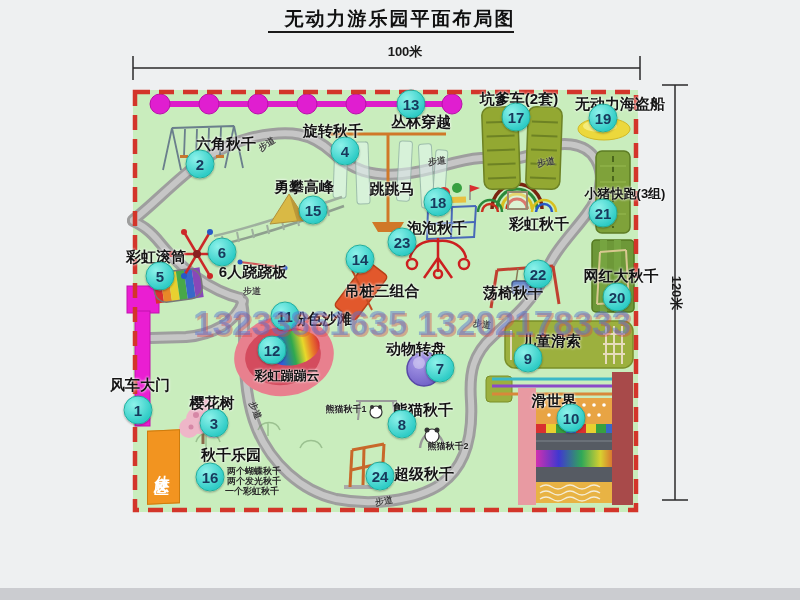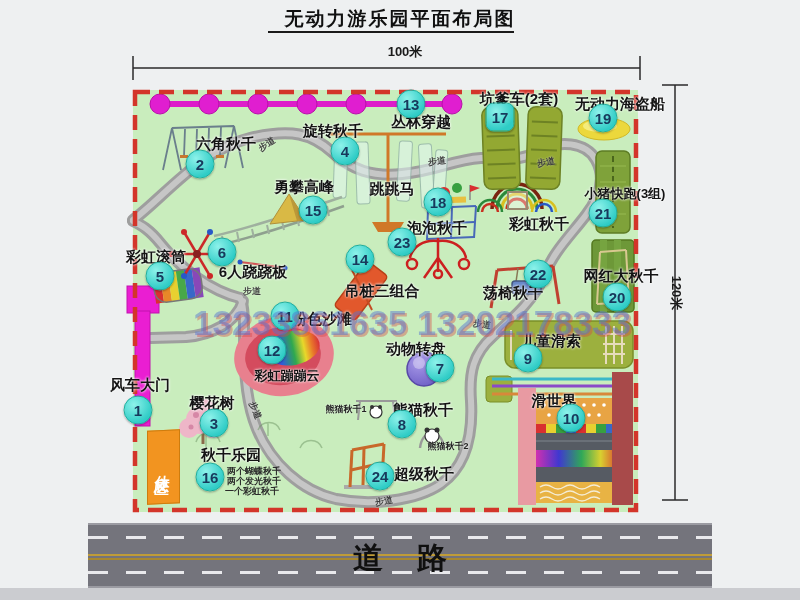--- a/index.html
+++ b/index.html
@@ -464,38 +464,31 @@
   <span class="badge" style="left:440px;top:368px;">7</span>
   <span class="badge" style="left:402px;top:424px;">8</span>
   <span class="badge" style="left:528px;top:358px;">9</span>
   <span class="badge" style="left:571px;top:418px;">10</span>
   <span class="badge" style="left:285px;top:316px;">11</span>
   <span class="badge" style="left:272px;top:350px;">12</span>
   <span class="badge" style="left:411px;top:104px;">13</span>
   <span class="badge" style="left:360px;top:259px;">14</span>
   <span class="badge" style="left:313px;top:210px;">15</span>
   <span class="badge" style="left:210px;top:477px;">16</span>
-  <span class="badge" style="left:500px;top:117px;border-radius:8px;">17</span>
+  <span class="badge" style="left:516px;top:117px;">17</span>
   <span class="badge" style="left:438px;top:202px;">18</span>
   <span class="badge" style="left:603px;top:118px;">19</span>
   <span class="badge" style="left:617px;top:297px;">20</span>
   <span class="badge" style="left:603px;top:213px;">21</span>
   <span class="badge" style="left:538px;top:274px;">22</span>
   <span class="badge" style="left:402px;top:242px;">23</span>
   <span class="badge" style="left:380px;top:476px;">24</span>
 
   <div class="rest-box">
     <span>休息区</span>
   </div>
 
-  <div class="road">
-    <div class="dash" style="top:11px;"></div>
-    <div class="yline" style="top:29px;"></div>
-    <div class="yline" style="top:33px;background:#a88830;"></div>
-    <div class="dash" style="top:46px;"></div>
-    <div class="road-label">道路</div>
-  </div>
   <div class="below-strip"></div>
 
   <div class="wm-phone wm-phone-red">13233861635 13202178333</div>
   <div class="wm-phone">13233861635 13202178333</div>
 
 </div>
 
 </body></html>

